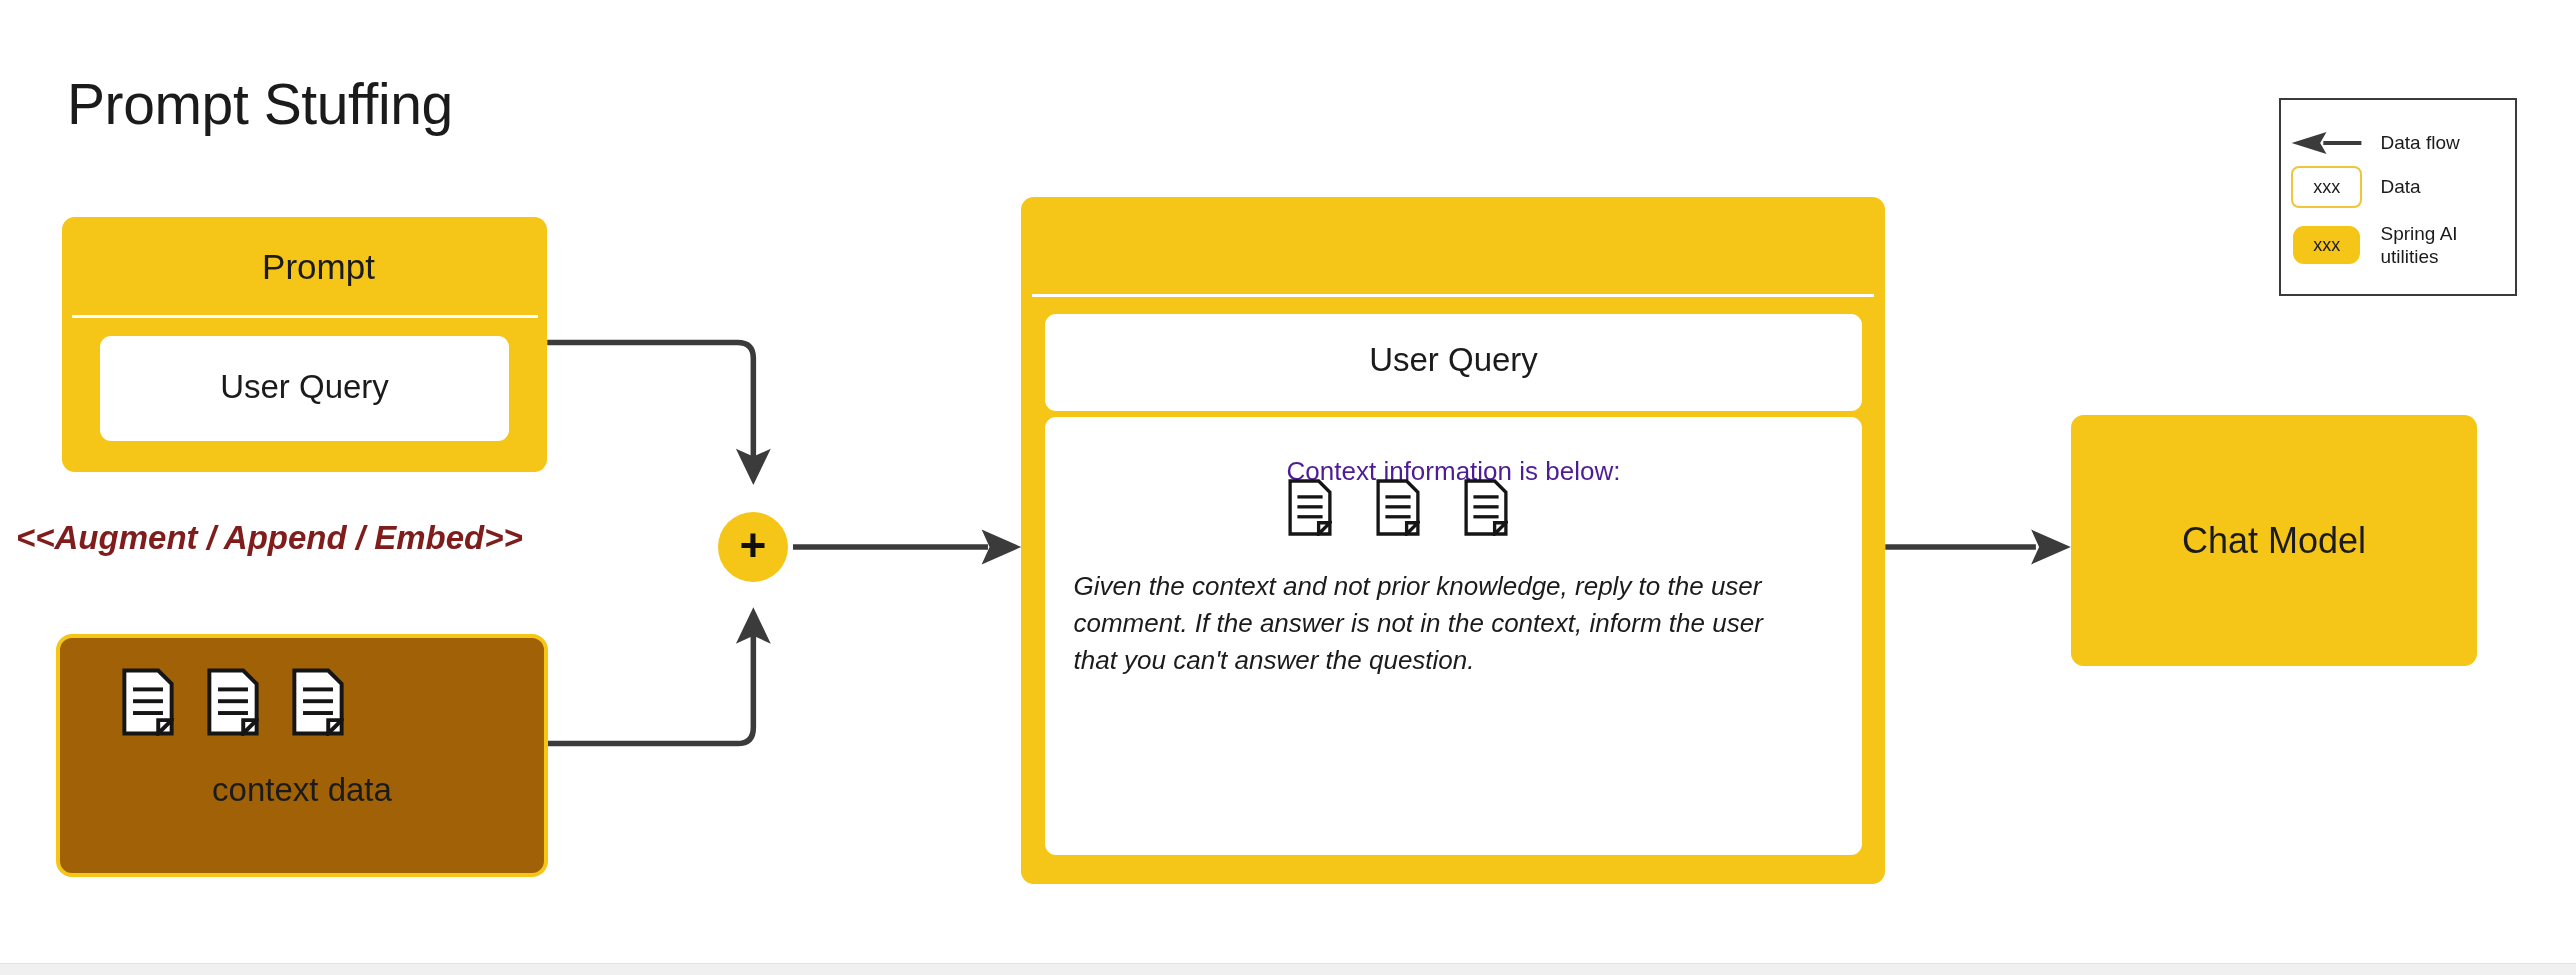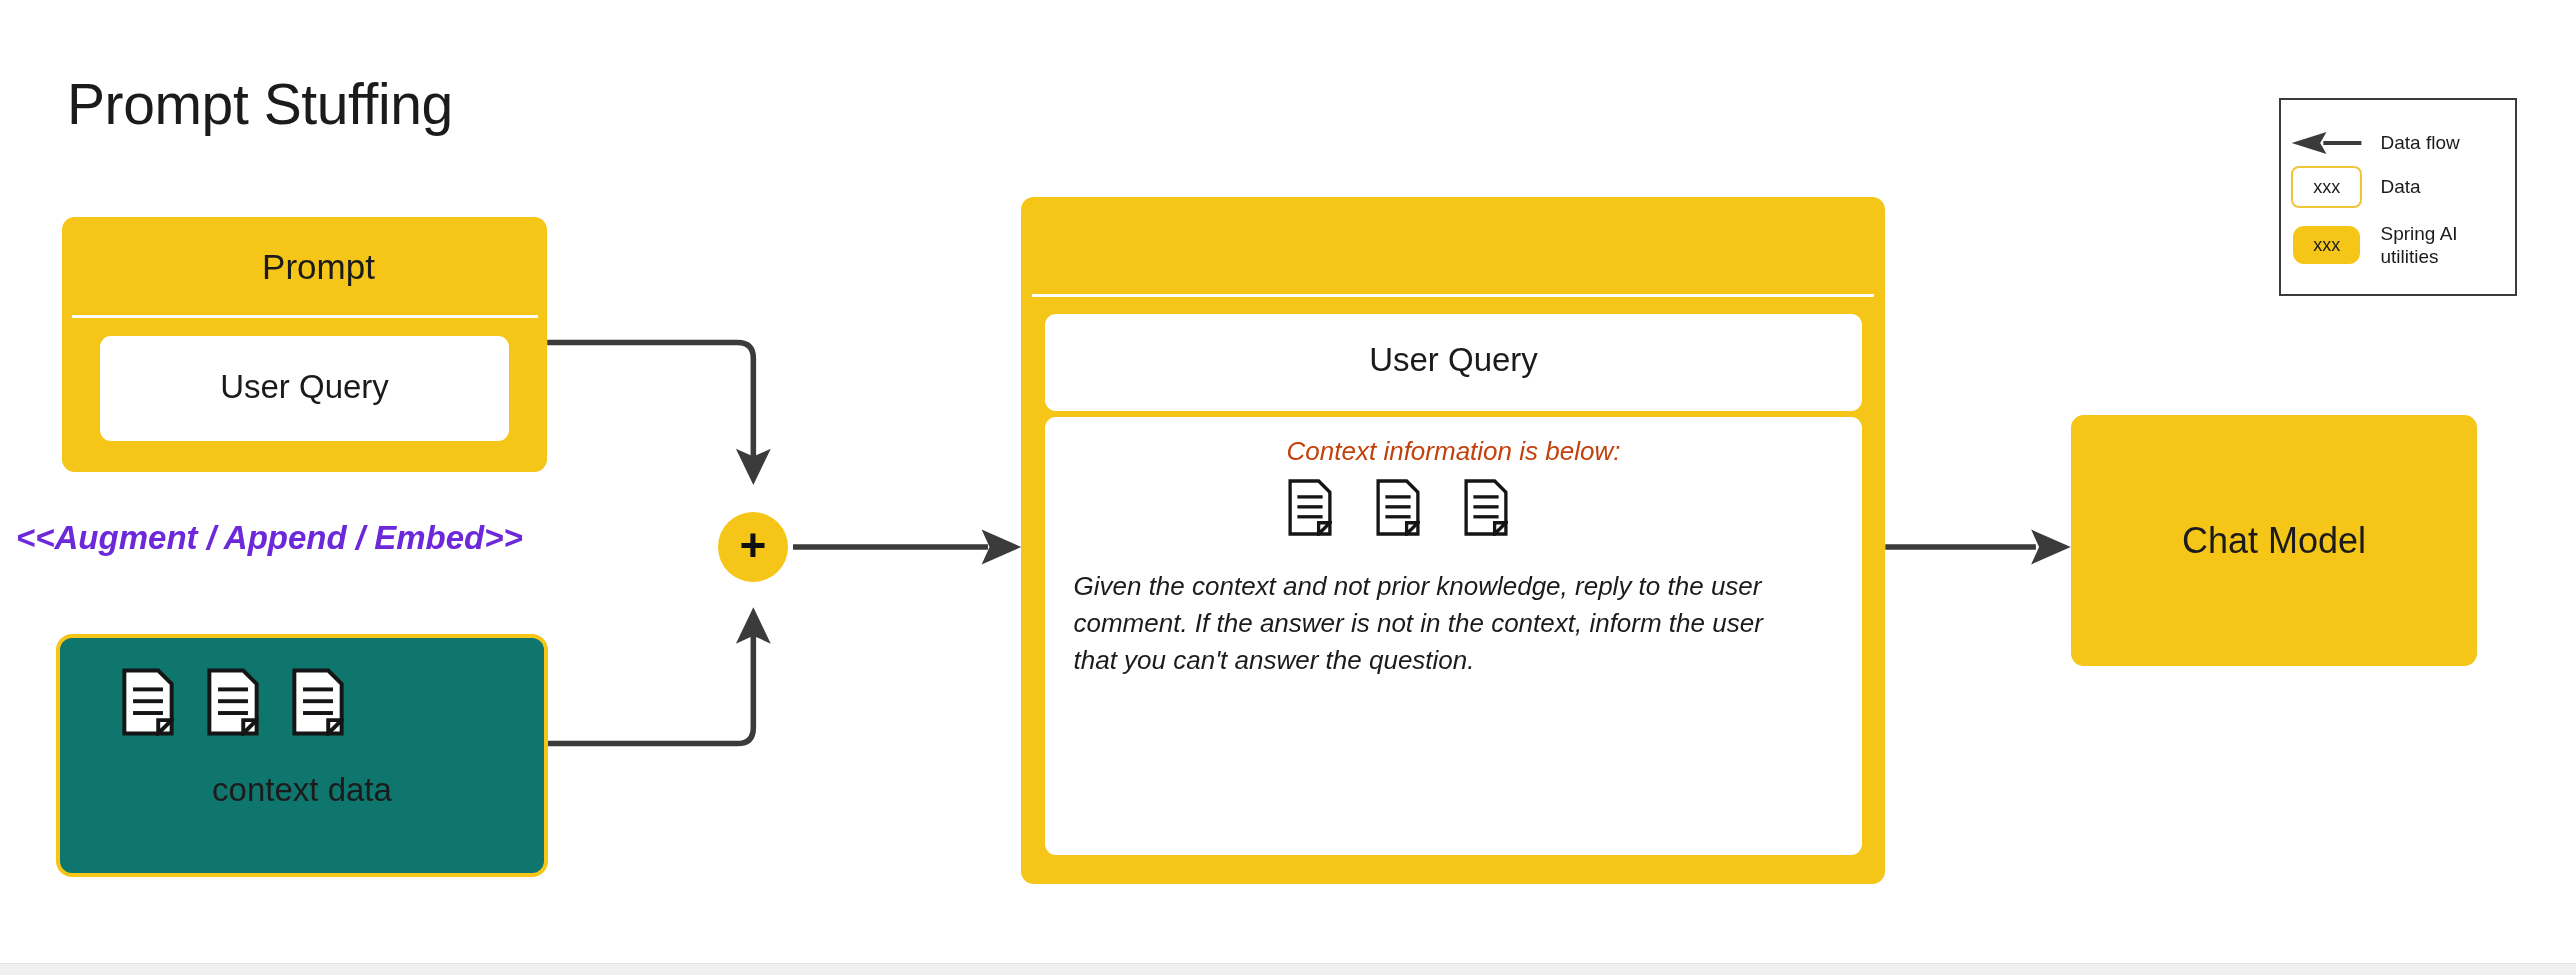--- a/index.html
+++ b/index.html
@@ -33,21 +33,21 @@
 
   
   .filled-card {
     position: absolute;
     background: #F5C518;
     border-radius: 12.7px;
     box-sizing: border-box;
   }
   .outlined-card {
     position: absolute;
-    background: #0f766e;
+    background: #a16207;
     border: 4.8px solid #F5C518;
     border-radius: 16px;
     box-sizing: border-box;
   }
   .white-slot {
     position: absolute;
     background: #ffffff;
     border-radius: 11px;
     box-sizing: border-box;
   }
@@ -105,33 +105,33 @@
   
   #augment-caption {
     position: absolute;
     left: 16px;
     top: 519px;
     width: 650px;
     text-align: left;
     font-size: 33px;
     font-style: italic;
     font-weight: 700;
-    color: #6d28d9;
+    color: #7f1d1d;
     white-space: nowrap;
   }
 
   
   #context-heading {
     position: absolute;
     left: 0; right: 0;
     text-align: center;
     font-size: 26px;
-    font-style: italic;
-    color: #c2410c;
-    white-space: nowrap;
+    color: #4c1d95;
+    white-space: nowrap;
+    margin-top: 20px;
   }
   #instruction-text {
     position: absolute;
     font-size: 26px;
     font-style: italic;
     color: #1b1b1b;
     line-height: 1.42;
     text-align: left;
   }
 

